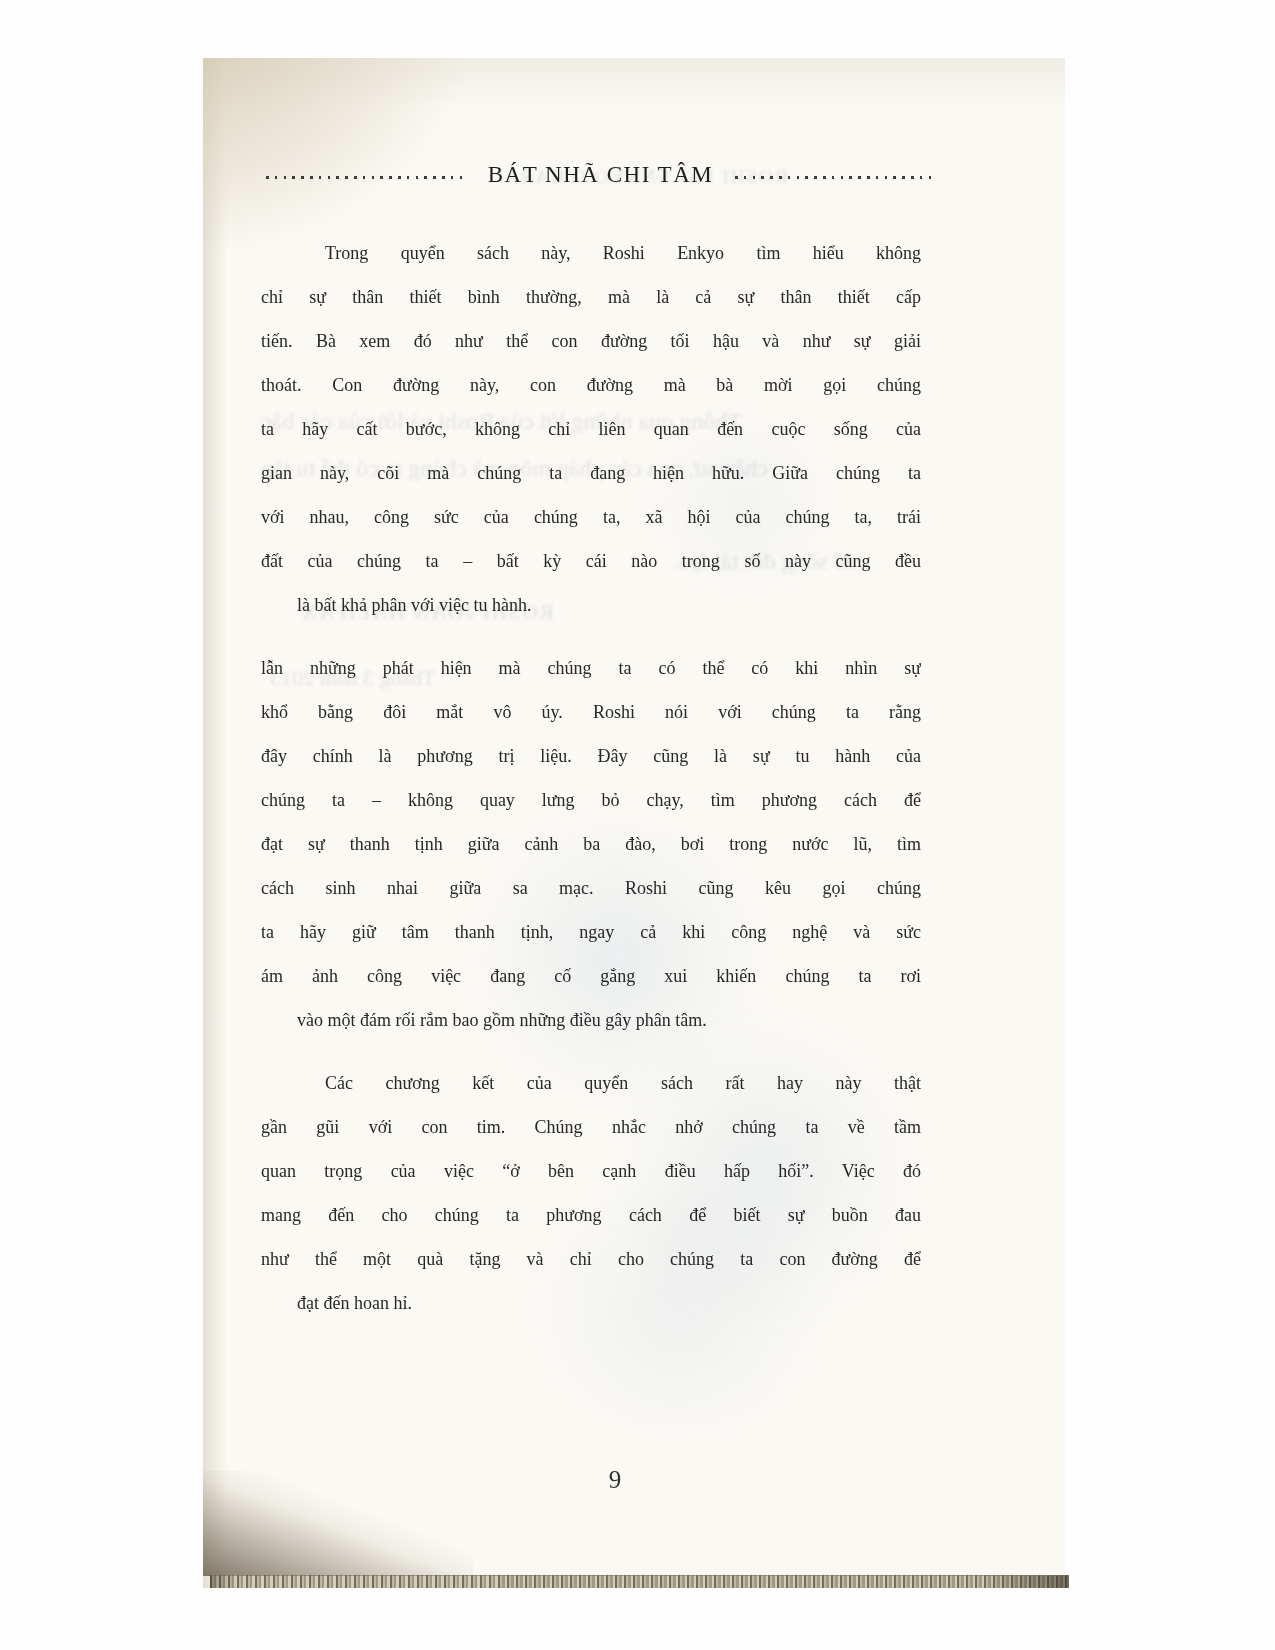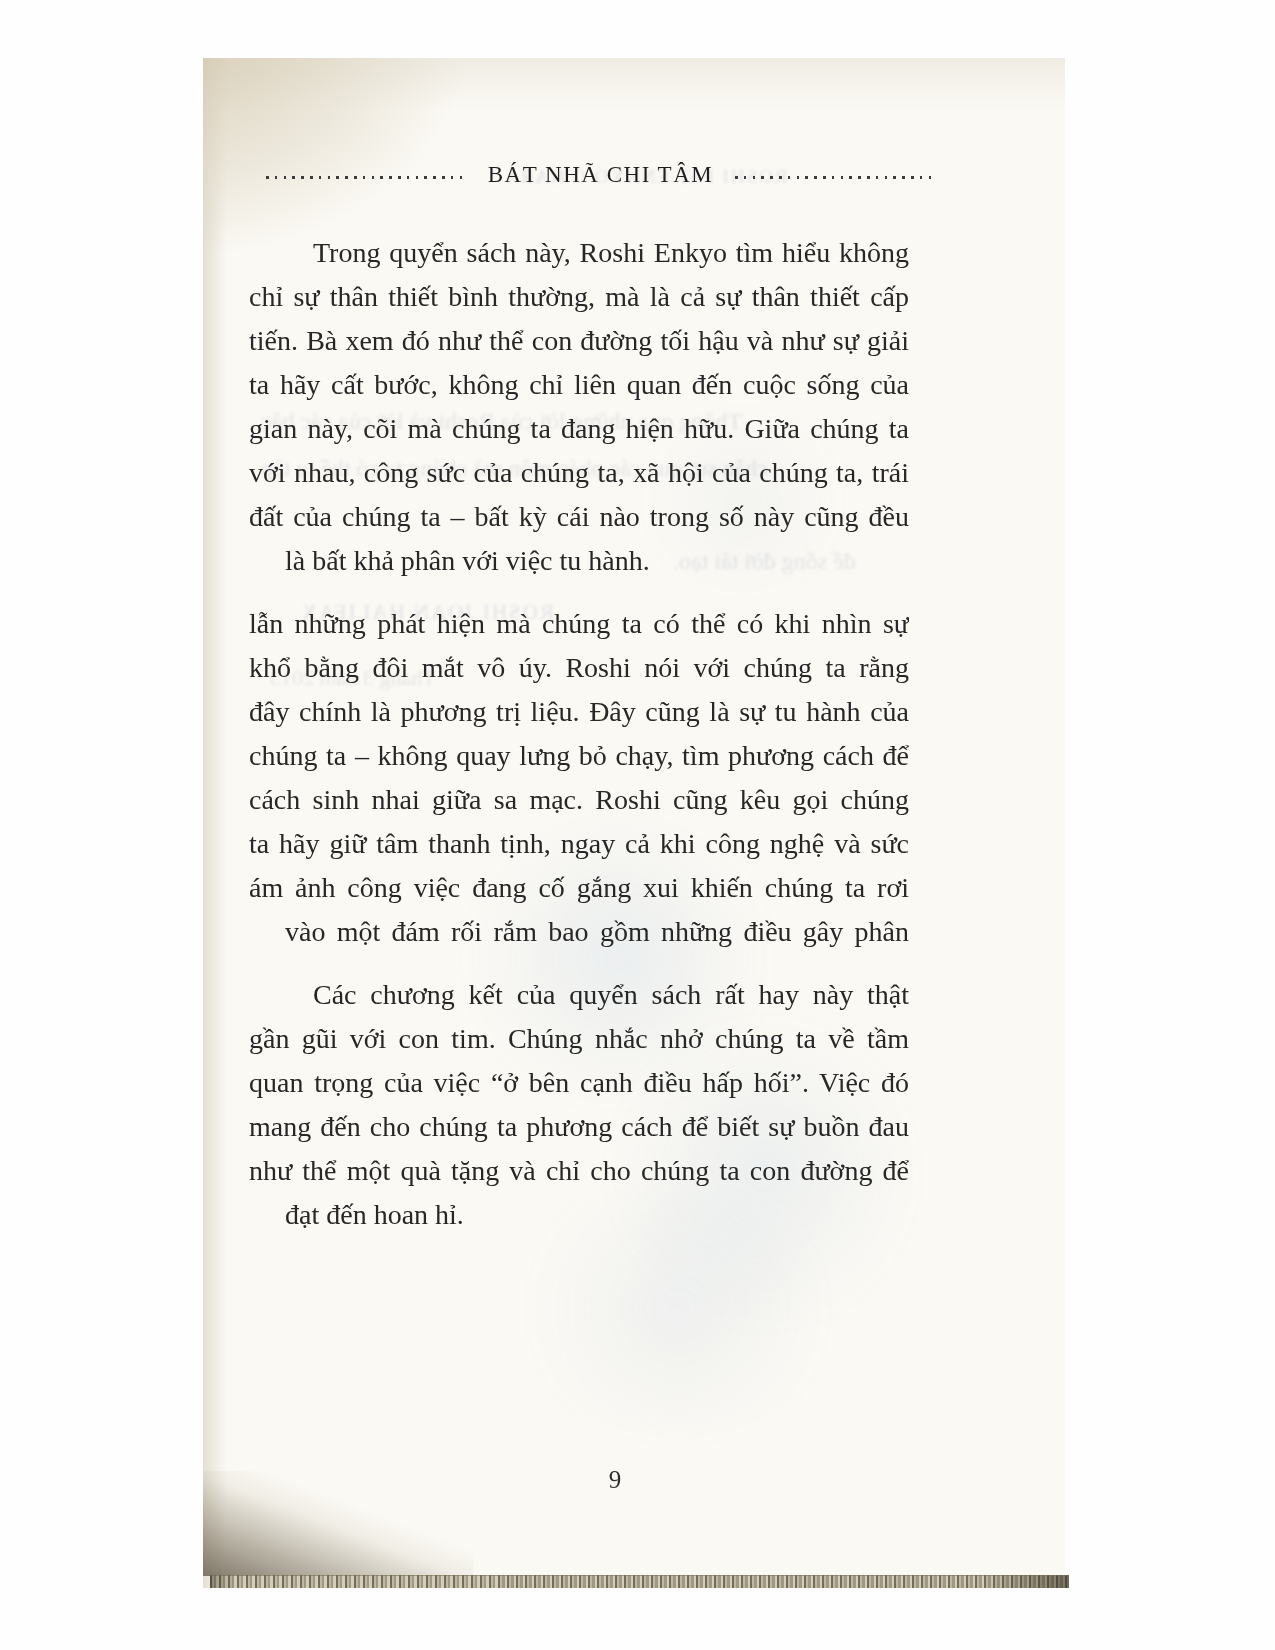--- a/index.html
+++ b/index.html
@@ -80,24 +80,24 @@
     margin: 0 22px;
     font-size: 23px;
     font-weight: normal;
     letter-spacing: 1.5px;
     color: #1e1e1e;
     white-space: nowrap;
   }
   
   .body-text {
     position: absolute;
-    left: 46px;
+    left: 58px;
     top: 173px;
     width: 660px;
-    font-size: 28px;
+    font-size: 18px;
     line-height: 44px;
     color: #272727;
     z-index: 2;
   }
   .para + .para { margin-top: 19px; }
   .line {
     text-align: justify;
     text-align-last: justify;
     height: 44px;
     overflow: hidden;
@@ -169,31 +169,33 @@
       <span class="dots"></span>
       <h1 class="head-title">BÁT NHÃ CHI TÂM</h1>
       <span class="dots"></span>
     </header>
 
     <main class="body-text">
         <div class="para">
           <div class="line first">Trong quyển sách này, Roshi Enkyo tìm hiểu không</div>
           <div class="line">chỉ sự thân thiết bình thường, mà là cả sự thân thiết cấp</div>
           <div class="line">tiến. Bà xem đó như thể con đường tối hậu và như sự giải</div>
+          <div class="line">thoát. Con đường này, con đường mà bà mời gọi chúng</div>
           <div class="line">ta hãy cất bước, không chỉ liên quan đến cuộc sống của</div>
           <div class="line">gian này, cõi mà chúng ta đang hiện hữu. Giữa chúng ta</div>
           <div class="line">với nhau, công sức của chúng ta, xã hội của chúng ta, trái</div>
           <div class="line">đất của chúng ta – bất kỳ cái nào trong số này cũng đều</div>
           <div class="line last">là bất khả phân với việc tu hành.</div>
         </div>
         <div class="para">
           <div class="line">lẫn những phát hiện mà chúng ta có thể có khi nhìn sự</div>
           <div class="line">khổ bằng đôi mắt vô úy. Roshi nói với chúng ta rằng</div>
           <div class="line">đây chính là phương trị liệu. Đây cũng là sự tu hành của</div>
           <div class="line">chúng ta – không quay lưng bỏ chạy, tìm phương cách để</div>
+          <div class="line">đạt sự thanh tịnh giữa cảnh ba đào, bơi trong nước lũ, tìm</div>
           <div class="line">cách sinh nhai giữa sa mạc. Roshi cũng kêu gọi chúng</div>
           <div class="line">ta hãy giữ tâm thanh tịnh, ngay cả khi công nghệ và sức</div>
           <div class="line">ám ảnh công việc đang cố gắng xui khiến chúng ta rơi</div>
           <div class="line last">vào một đám rối rắm bao gồm những điều gây phân tâm.</div>
         </div>
         <div class="para">
           <div class="line first">Các chương kết của quyển sách rất hay này thật</div>
           <div class="line">gần gũi với con tim. Chúng nhắc nhở chúng ta về tầm</div>
           <div class="line">quan trọng của việc “ở bên cạnh điều hấp hối”. Việc đó</div>
           <div class="line">mang đến cho chúng ta phương cách để biết sự buồn đau</div>

